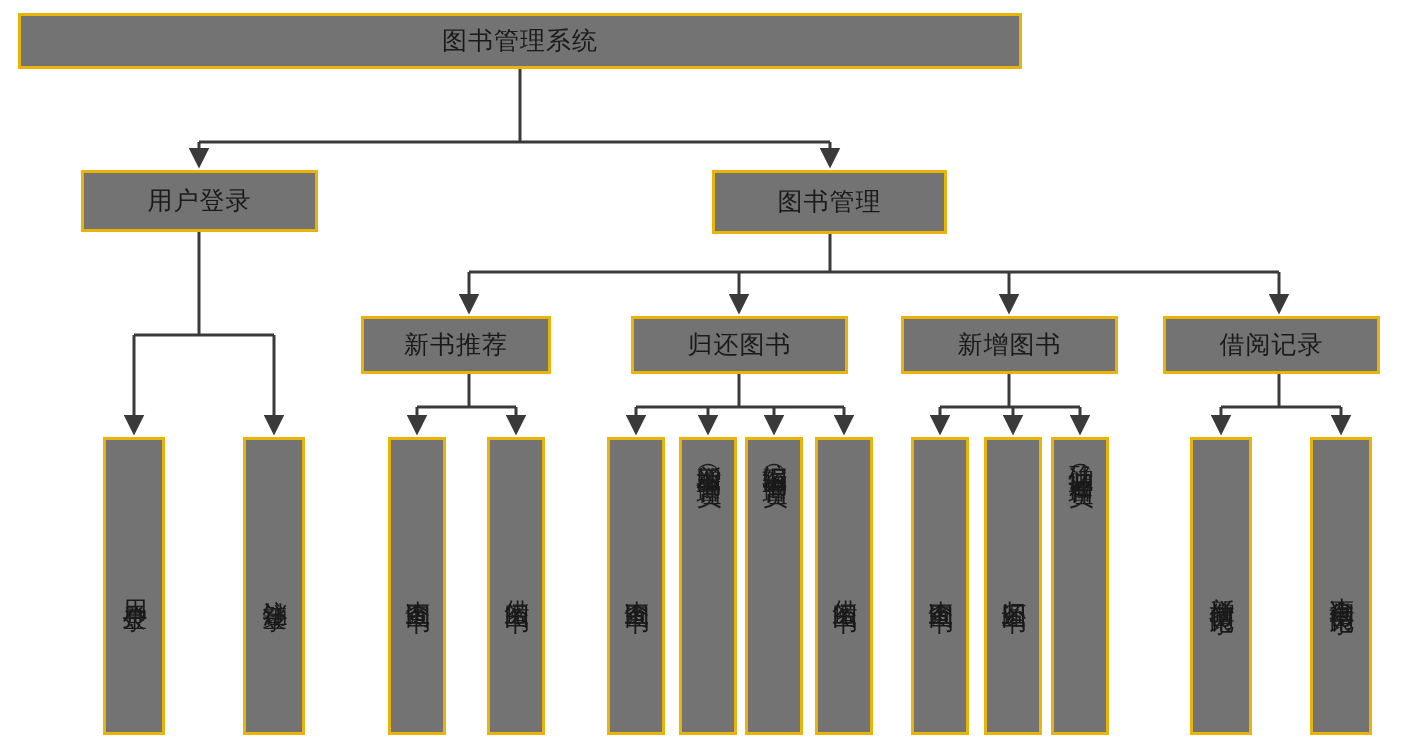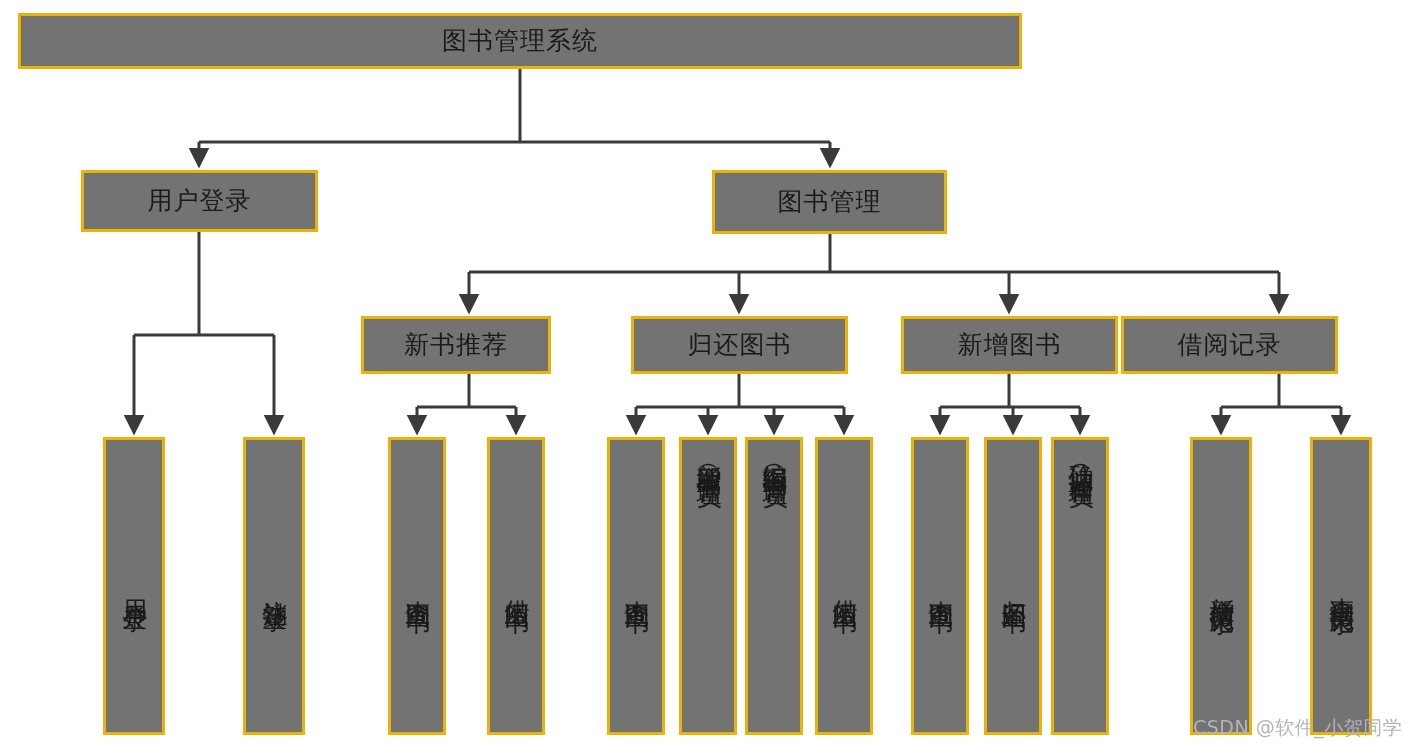--- a/index.html
+++ b/index.html
@@ -141,21 +141,21 @@
       </div>
       <div class="node horiz" style="left: 361px; top: 316px; width: 190px; height: 58px;">
         <span>新书推荐</span>
       </div>
       <div class="node horiz" style="left: 631px; top: 316px; width: 217px; height: 58px;">
         <span>归还图书</span>
       </div>
       <div class="node horiz" style="left: 901px; top: 316px; width: 217px; height: 58px;">
         <span>新增图书</span>
       </div>
-      <div class="node horiz" style="left: 1121px; top: 316px; width: 217px; height: 58px;">
+      <div class="node horiz" style="left: 1163px; top: 316px; width: 217px; height: 58px;">
         <span>借阅记录</span>
       </div>
       <div class="node vert mid" style="left: 103px; top: 437px; width: 62px; height: 298px;">
         <span class="vlabel">用户登录</span>
       </div>
       <div class="node vert mid" style="left: 243px; top: 437px; width: 62px; height: 298px;">
         <span class="vlabel">注销登录</span>
       </div>
       <div class="node vert mid" style="left: 388px; top: 437px; width: 58px; height: 298px;">
         <span class="vlabel">查询图书</span>
@@ -185,14 +185,13 @@
         <span class="vlabel">确认归还（管理员）</span>
       </div>
       <div class="node vert mid" style="left: 1190px; top: 437px; width: 62px; height: 298px;">
         <span class="vlabel">新增借阅记录</span>
       </div>
       <div class="node vert mid" style="left: 1310px; top: 437px; width: 62px; height: 298px;">
         <span class="vlabel">查询借阅记录</span>
       </div>
     </div>
 
-  <div class="watermark" style="left: 1193px; top: 715px; color: rgb(180, 180, 180);">CSDN @软件_小贺同学</div>
 </div>
 
 </body></html>

